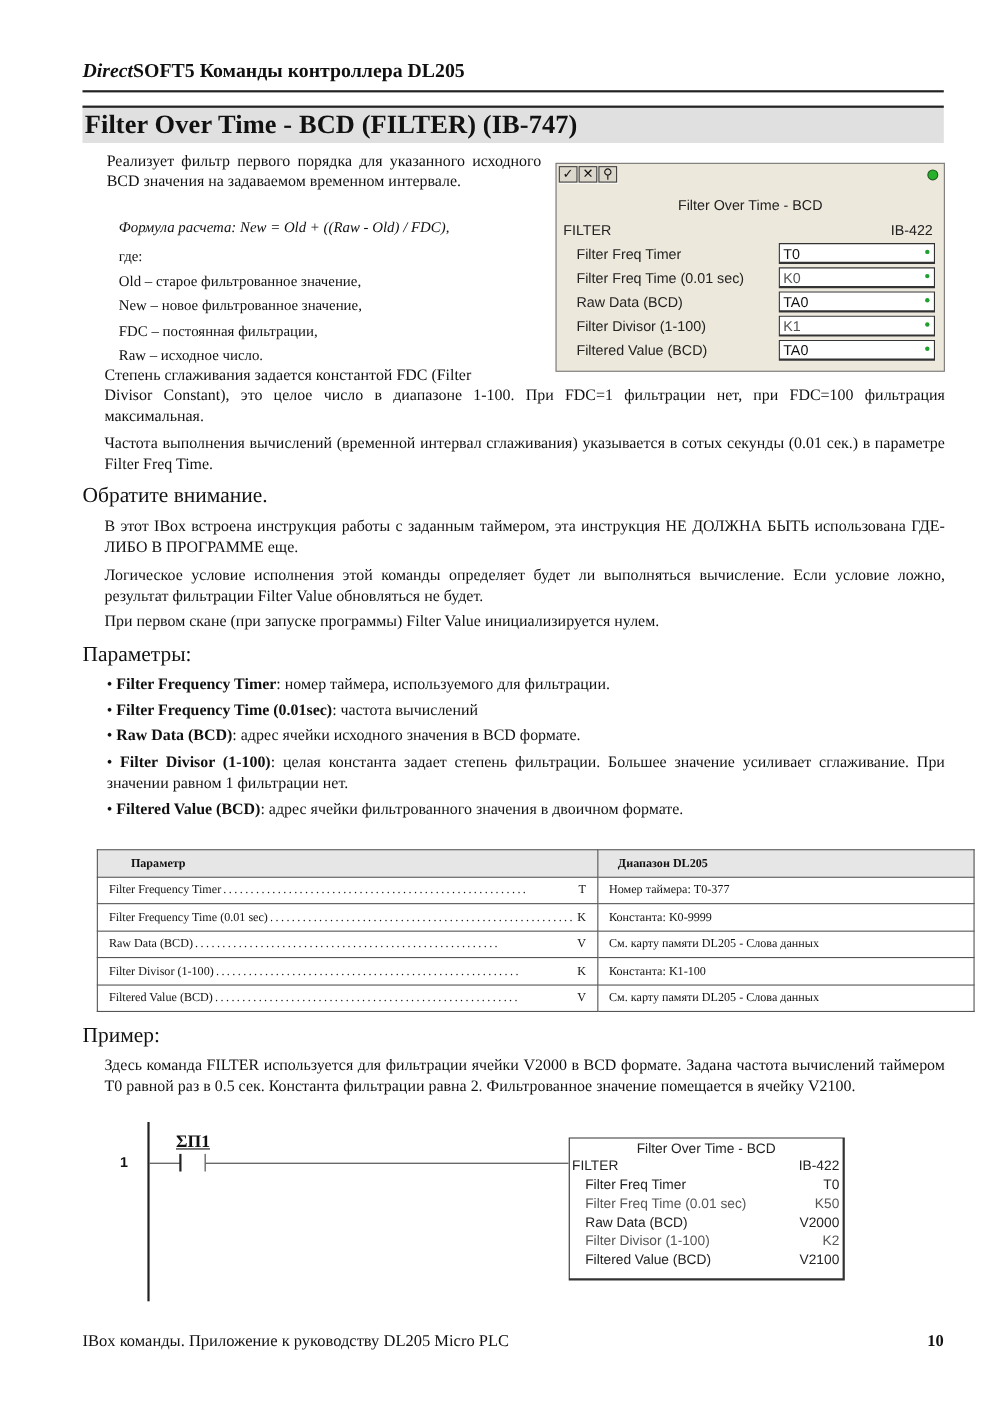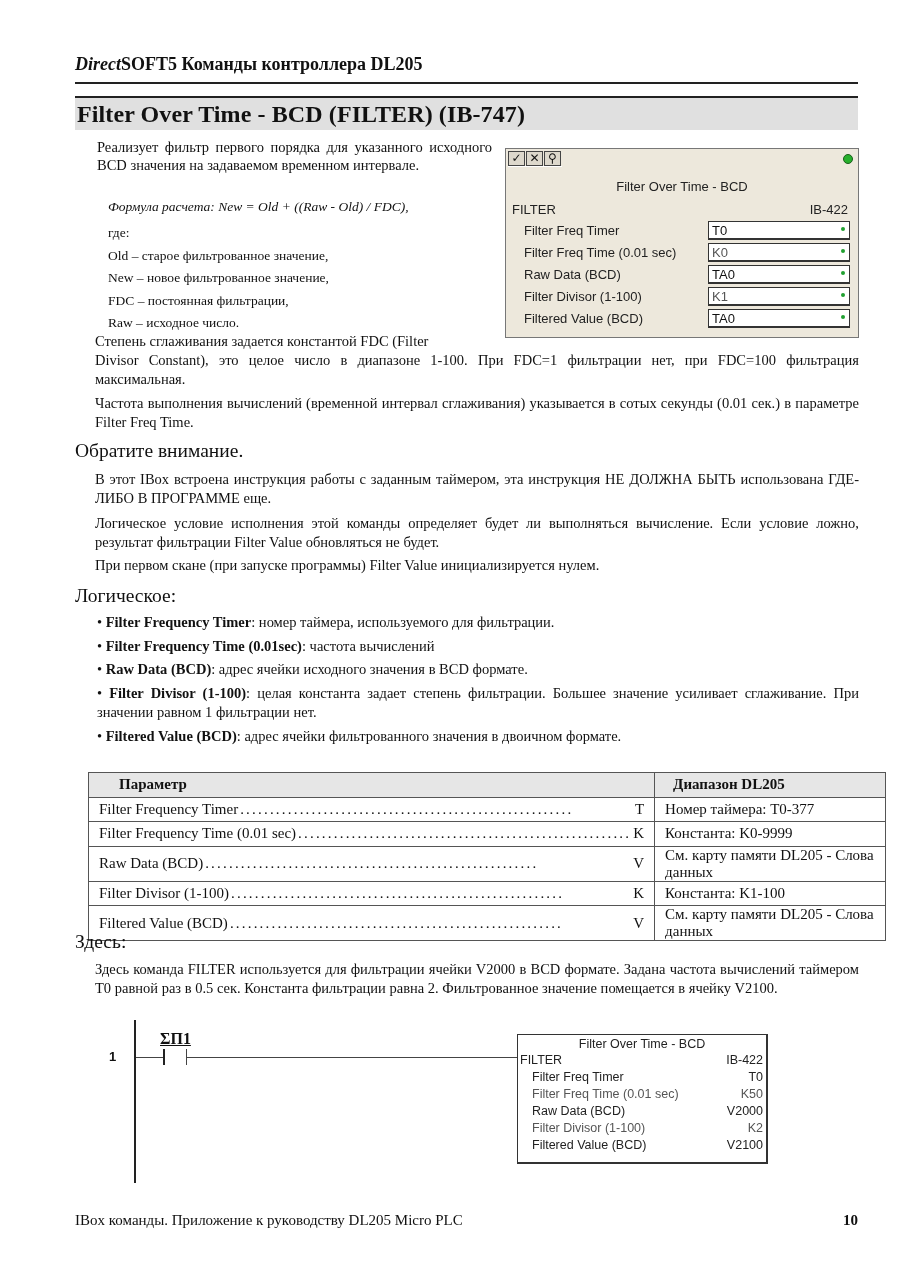--- a/index.html
+++ b/index.html
@@ -30,21 +30,21 @@
   .dlg-row .inp { position: absolute; left: 184px; width: 142px; height: 19px; background: #fff; border: 1px solid #333; border-width: 1px 1px 2px 1px; font-size: 13px; padding-left: 3px; line-height: 17px; color: #111; }
   .dlg-row .inp.k { color: #555; }
   .dlg-row .inp .dot { position: absolute; right: 4px; top: 5px; width: 4px; height: 4px; border-radius: 50%; background: #20a030; }
 
   .para { position: absolute; left: 95px; width: 764px; font-size: 14.5px; line-height: 18.5px; text-align: justify; }
   .section-h { position: absolute; left: 75px; font-size: 19.5px; }
   .bullet { position: absolute; left: 97px; width: 762px; font-size: 14.5px; line-height: 18.5px; text-align: justify; }
   .bullet b { font-weight: bold; }
 
   
-  table.params { position: absolute; left: 88px; top: 772px; width: 798px; border-collapse: collapse; font-size: 15px; }
+  table.params { position: absolute; left: 88px; top: 772px; width: 798px; border-collapse: collapse; font-size: 11px; }
   table.params td, table.params th { border: 1px solid #555; height: 24.5px; padding: 0 10px; text-align: left; font-weight: normal; }
   table.params th { background: #e6e6e6; font-weight: bold; }
   table.params th:first-child { padding-left: 30px; }
   table.params th:last-child { padding-left: 18px; }
   table.params td:first-child { width: 395px; }
   .leader { display: flex; }
   .leader .name { white-space: nowrap; }
   .leader .dots { flex: 1; overflow: hidden; white-space: nowrap; letter-spacing: 2.2px; margin: 0 2px; }
   .leader .type { white-space: nowrap; }
 
@@ -123,21 +123,21 @@
 
 <div class="para" style="top:332px; width:400px; text-align:left;">Степень сглаживания задается константой FDC (Filter</div>
 <div class="para" style="top:351px;">Divisor Constant), это целое число в диапазоне 1-100. При FDC=1 фильтрации нет, при FDC=100 фильтрация максимальная.</div>
 <div class="para" style="top:394px;">Частота выполнения вычислений (временной интервал сглаживания) указывается в сотых секунды (0.01 сек.) в параметре Filter Freq Time.</div>
 
 <div class="section-h" style="top:440px;">Обратите внимание.</div>
 <div class="para" style="top:470px;">В этот IBox встроена инструкция работы с заданным таймером, эта инструкция НЕ ДОЛЖНА БЫТЬ использована ГДЕ-ЛИБО В ПРОГРАММЕ еще.</div>
 <div class="para" style="top:514px;">Логическое условие исполнения этой команды определяет будет ли выполняться вычисление. Если условие ложно, результат фильтрации Filter Value обновляться не будет.</div>
 <div class="para" style="top:556px;">При первом скане (при запуске программы) Filter Value инициализируется нулем.</div>
 
-<div class="section-h" style="top:585px;">Логическое:</div>
+<div class="section-h" style="top:585px;">Параметры:</div>
 <div class="bullet" style="top:613px;">• <b>Filter Frequency Timer</b><span>: номер таймера, используемого для фильтрации.</span></div>
 <div class="bullet" style="top:637px;">• <b>Filter Frequency Time (0.01sec)</b><span>: частота вычислений</span></div>
 <div class="bullet" style="top:660px;">• <b>Raw Data (BCD)</b><span>: адрес ячейки исходного значения в BCD формате.</span></div>
 <div class="bullet" style="top:684px;">• <b>Filter Divisor (1-100)</b><span>: целая константа задает степень фильтрации. Большее значение усиливает сглаживание. При значении равном 1 фильтрации нет.</span></div>
 <div class="bullet" style="top:727px;">• <b>Filtered Value (BCD)</b><span>: адрес ячейки фильтрованного значения в двоичном формате.</span></div>
 
 <table class="params">
   <tbody>
       <tr>
     <th>Параметр</th>
@@ -189,21 +189,21 @@
             <span class="name">Filtered Value (BCD)</span>
             <span class="dots">........................................................</span>
             <span class="type">V</span>
           </div>
         </td>
     <td>См. карту памяти DL205 - Слова данных</td>
   </tr>
 </tbody>
   </table>
 
-<div class="section-h" style="top:931px;">Здесь:</div>
+<div class="section-h" style="top:931px;">Пример:</div>
 <div class="para" style="top:960px;">Здесь команда FILTER используется для фильтрации ячейки V2000 в BCD формате. Задана частота вычислений таймером T0 равной раз в 0.5 сек. Константа фильтрации равна 2. Фильтрованное значение помещается в ячейку V2100.</div>
 
 <div class="rail"></div>
 <div class="rung-num">1</div>
 <div class="contact-label">ΣΠ1</div>
 <div class="rung-line1"></div>
 <div class="contact-l"></div>
 <div class="contact-r"></div>
 <div class="rung-line2"></div>
 

